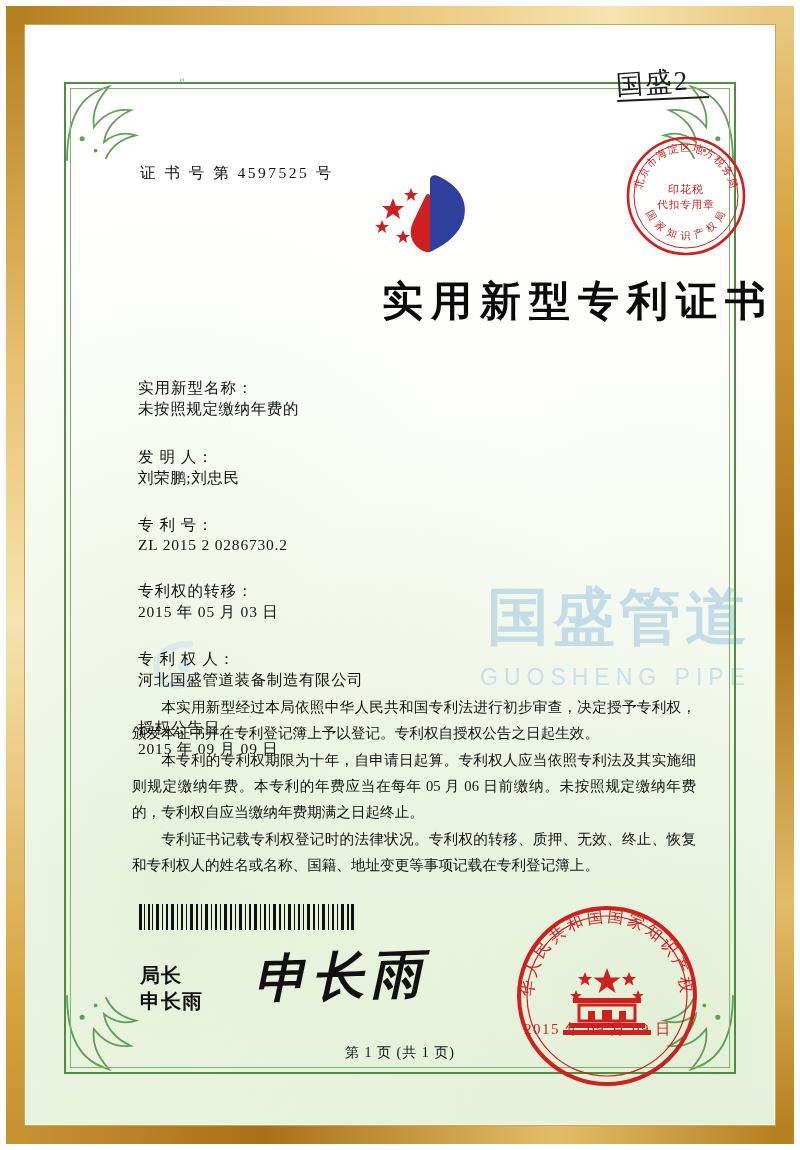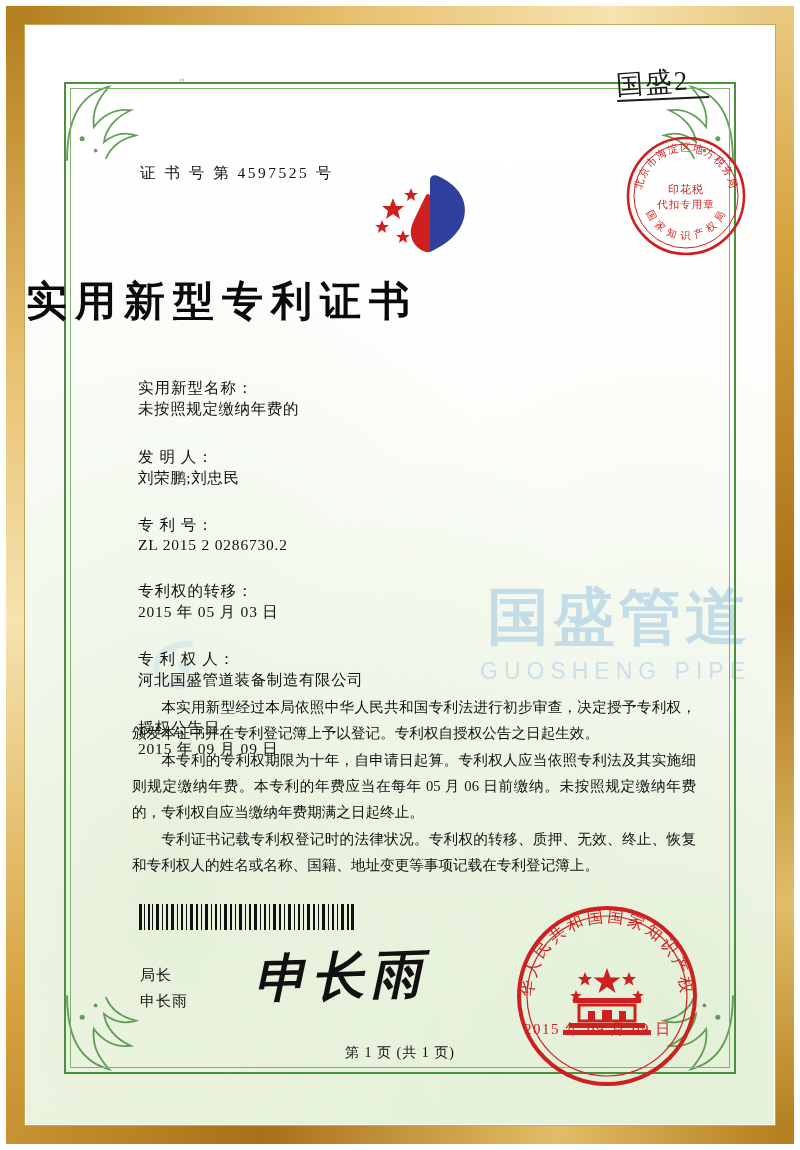--- a/index.html
+++ b/index.html
@@ -104,21 +104,21 @@
     font-size: 62px;
     letter-spacing: 4px;
     line-height: 1;
     color: #9ec6e2;
   }
   .wm-sub {
     font-family: "Liberation Sans", sans-serif;
     font-size: 23px;
     letter-spacing: 6px;
     color: #a9cde6;
-    margin-top: 10px;
+    margin-top: 16px;
   }
   .wm-swirl {
     position: absolute;
     left: 30px;
     top: 44px;
     width: 70px;
     height: 70px;
     opacity: .5;
   }
 
@@ -180,21 +180,21 @@
     width: 124px;
     height: 124px;
   }
 
   
   .main-title {
     position: absolute;
     left: 0;
     right: 0;
     top: 248px;
-    text-align: left;
+    text-align: right;
     font-family: "Liberation Sans", sans-serif;
     font-weight: bold;
     font-size: 41px;
     letter-spacing: 8px;
     color: #0a0a0a;
   }
 
   
   .fields {
     position: absolute;
@@ -247,24 +247,25 @@
     width: 215px;
     height: 26px;
   }
   .barcode svg { display: block; }
 
   
   .sig-block {
     position: absolute;
     left: 114px;
     top: 936px;
-    font-size: 15px;
+    font-size: 20px;
     line-height: 26px;
     color: #111;
     letter-spacing: 1px;
+    font-weight: bold;
   }
   .sig-hand {
     position: absolute;
     left: 228px;
     top: 916px;
     font-family: "Liberation Serif", serif;
     font-size: 52px;
     font-weight: bold;
     font-style: italic;
     letter-spacing: 6px;

